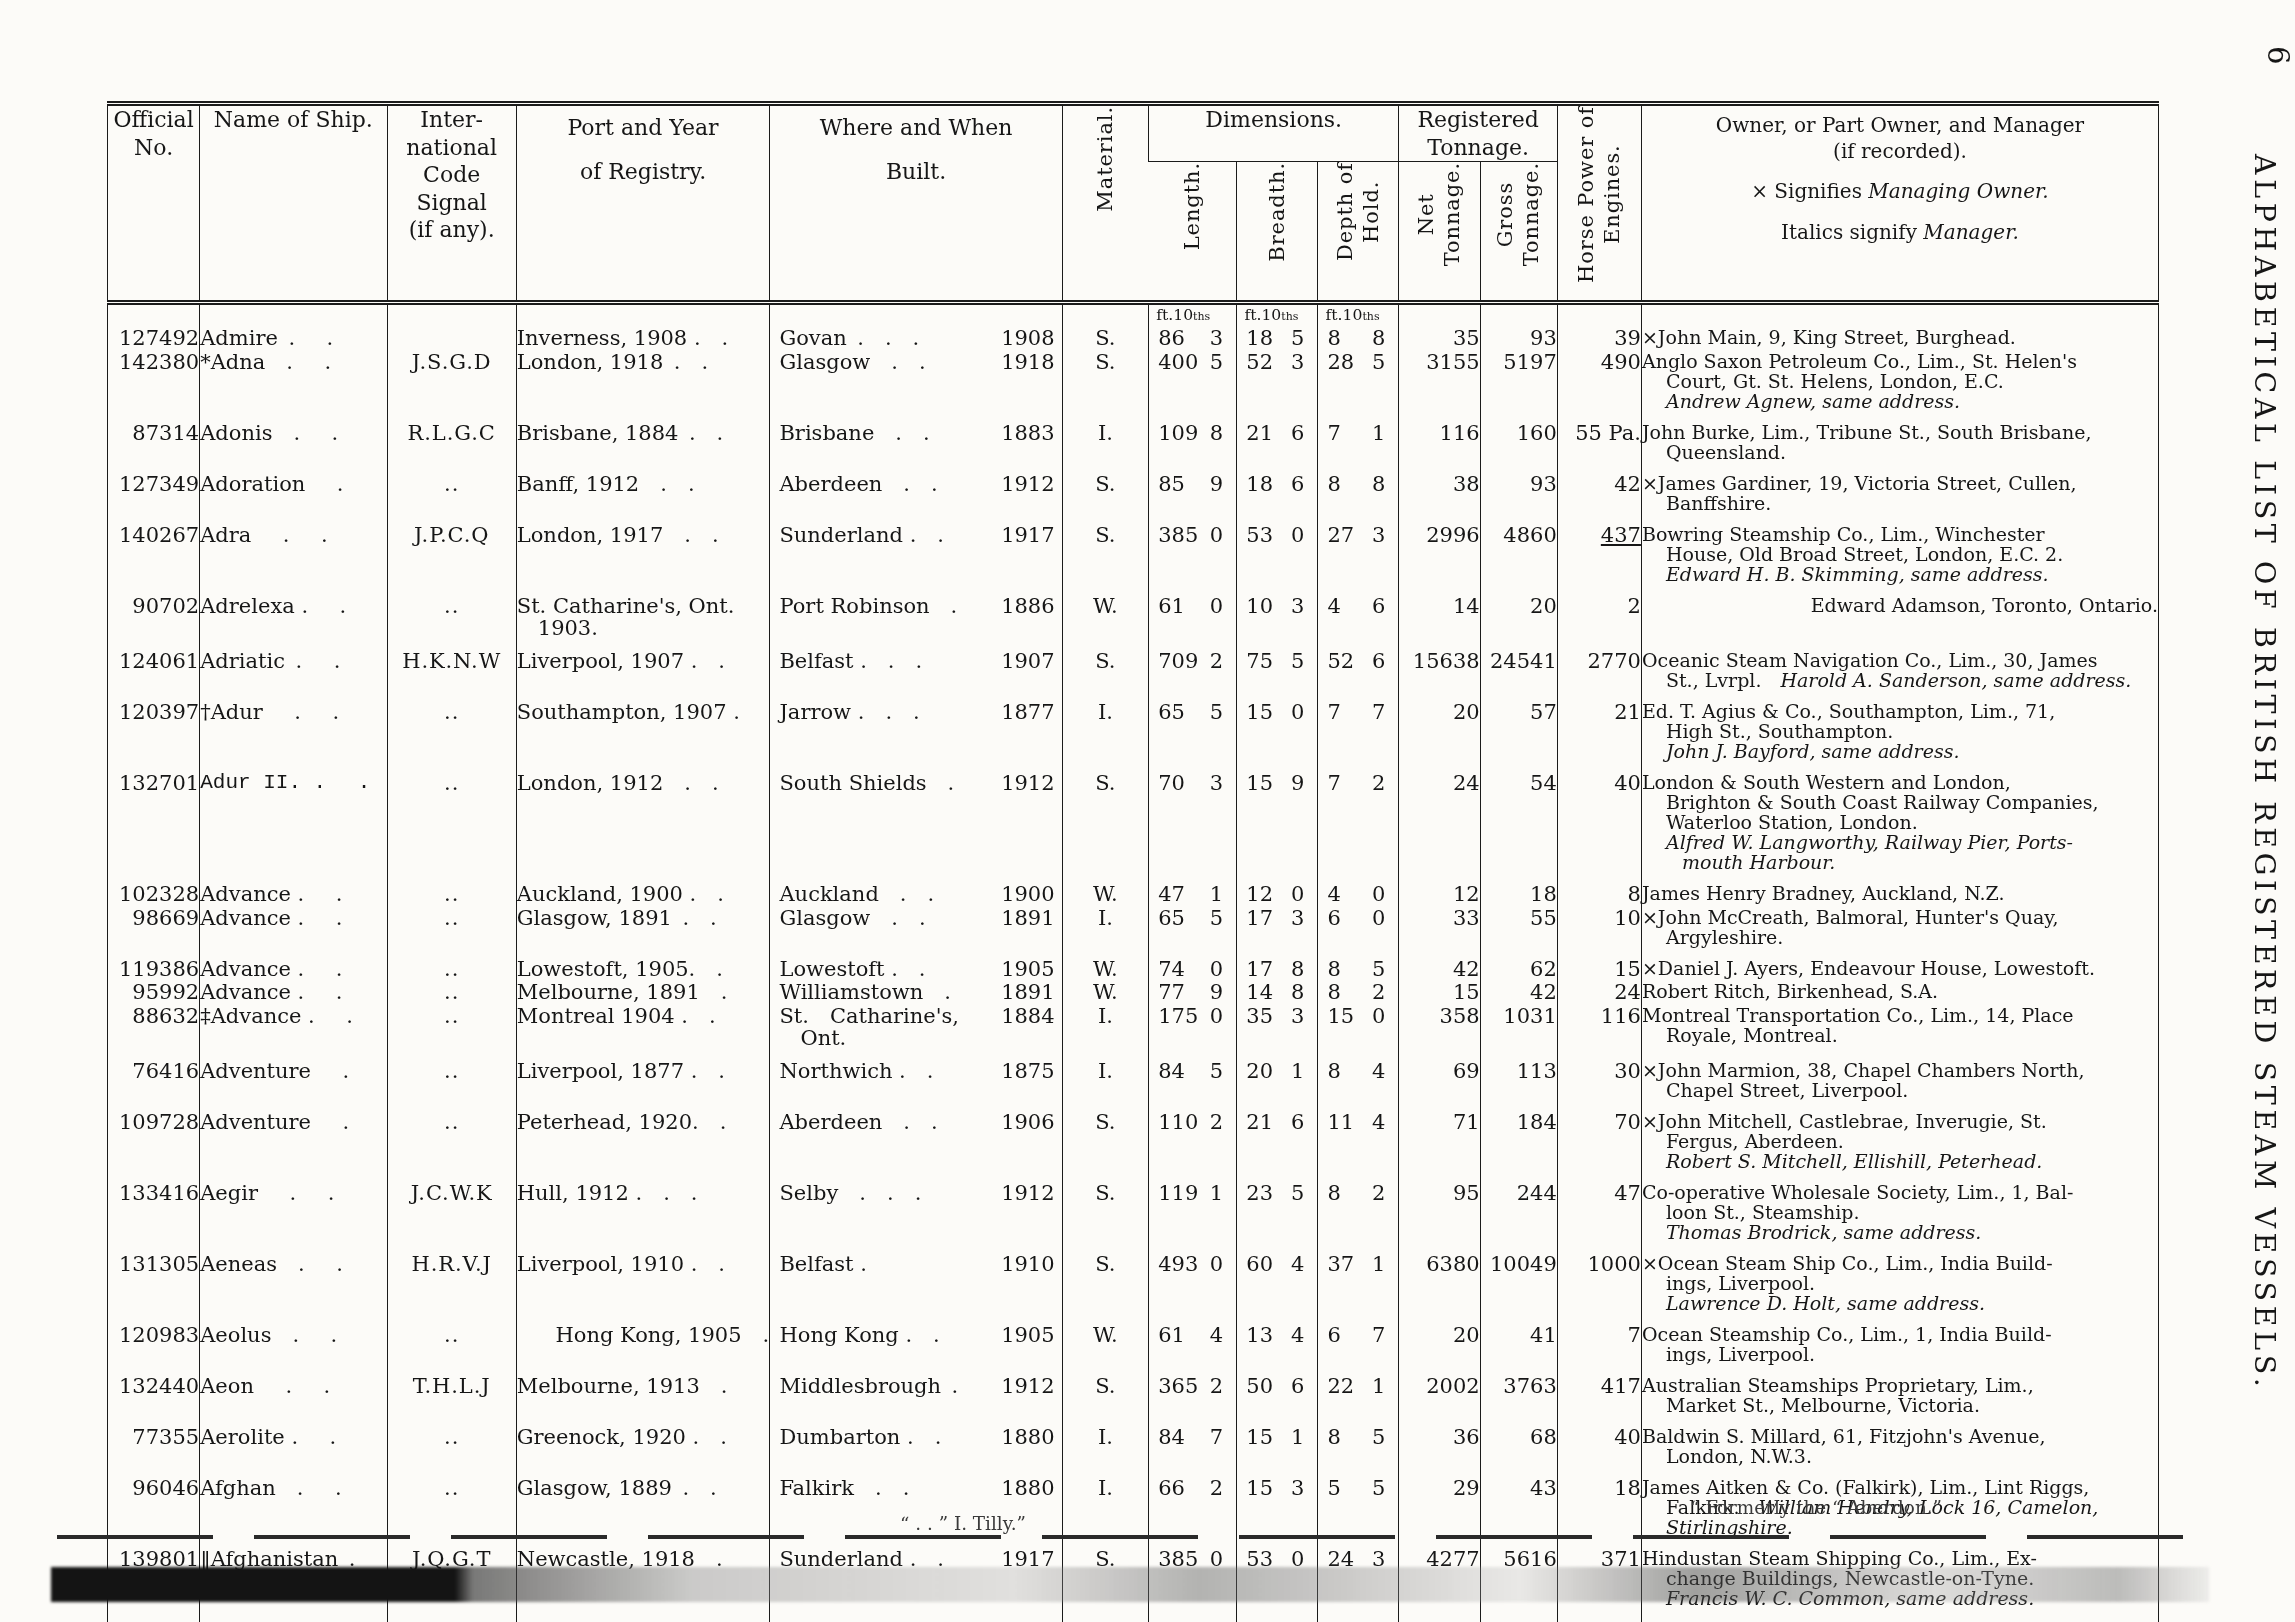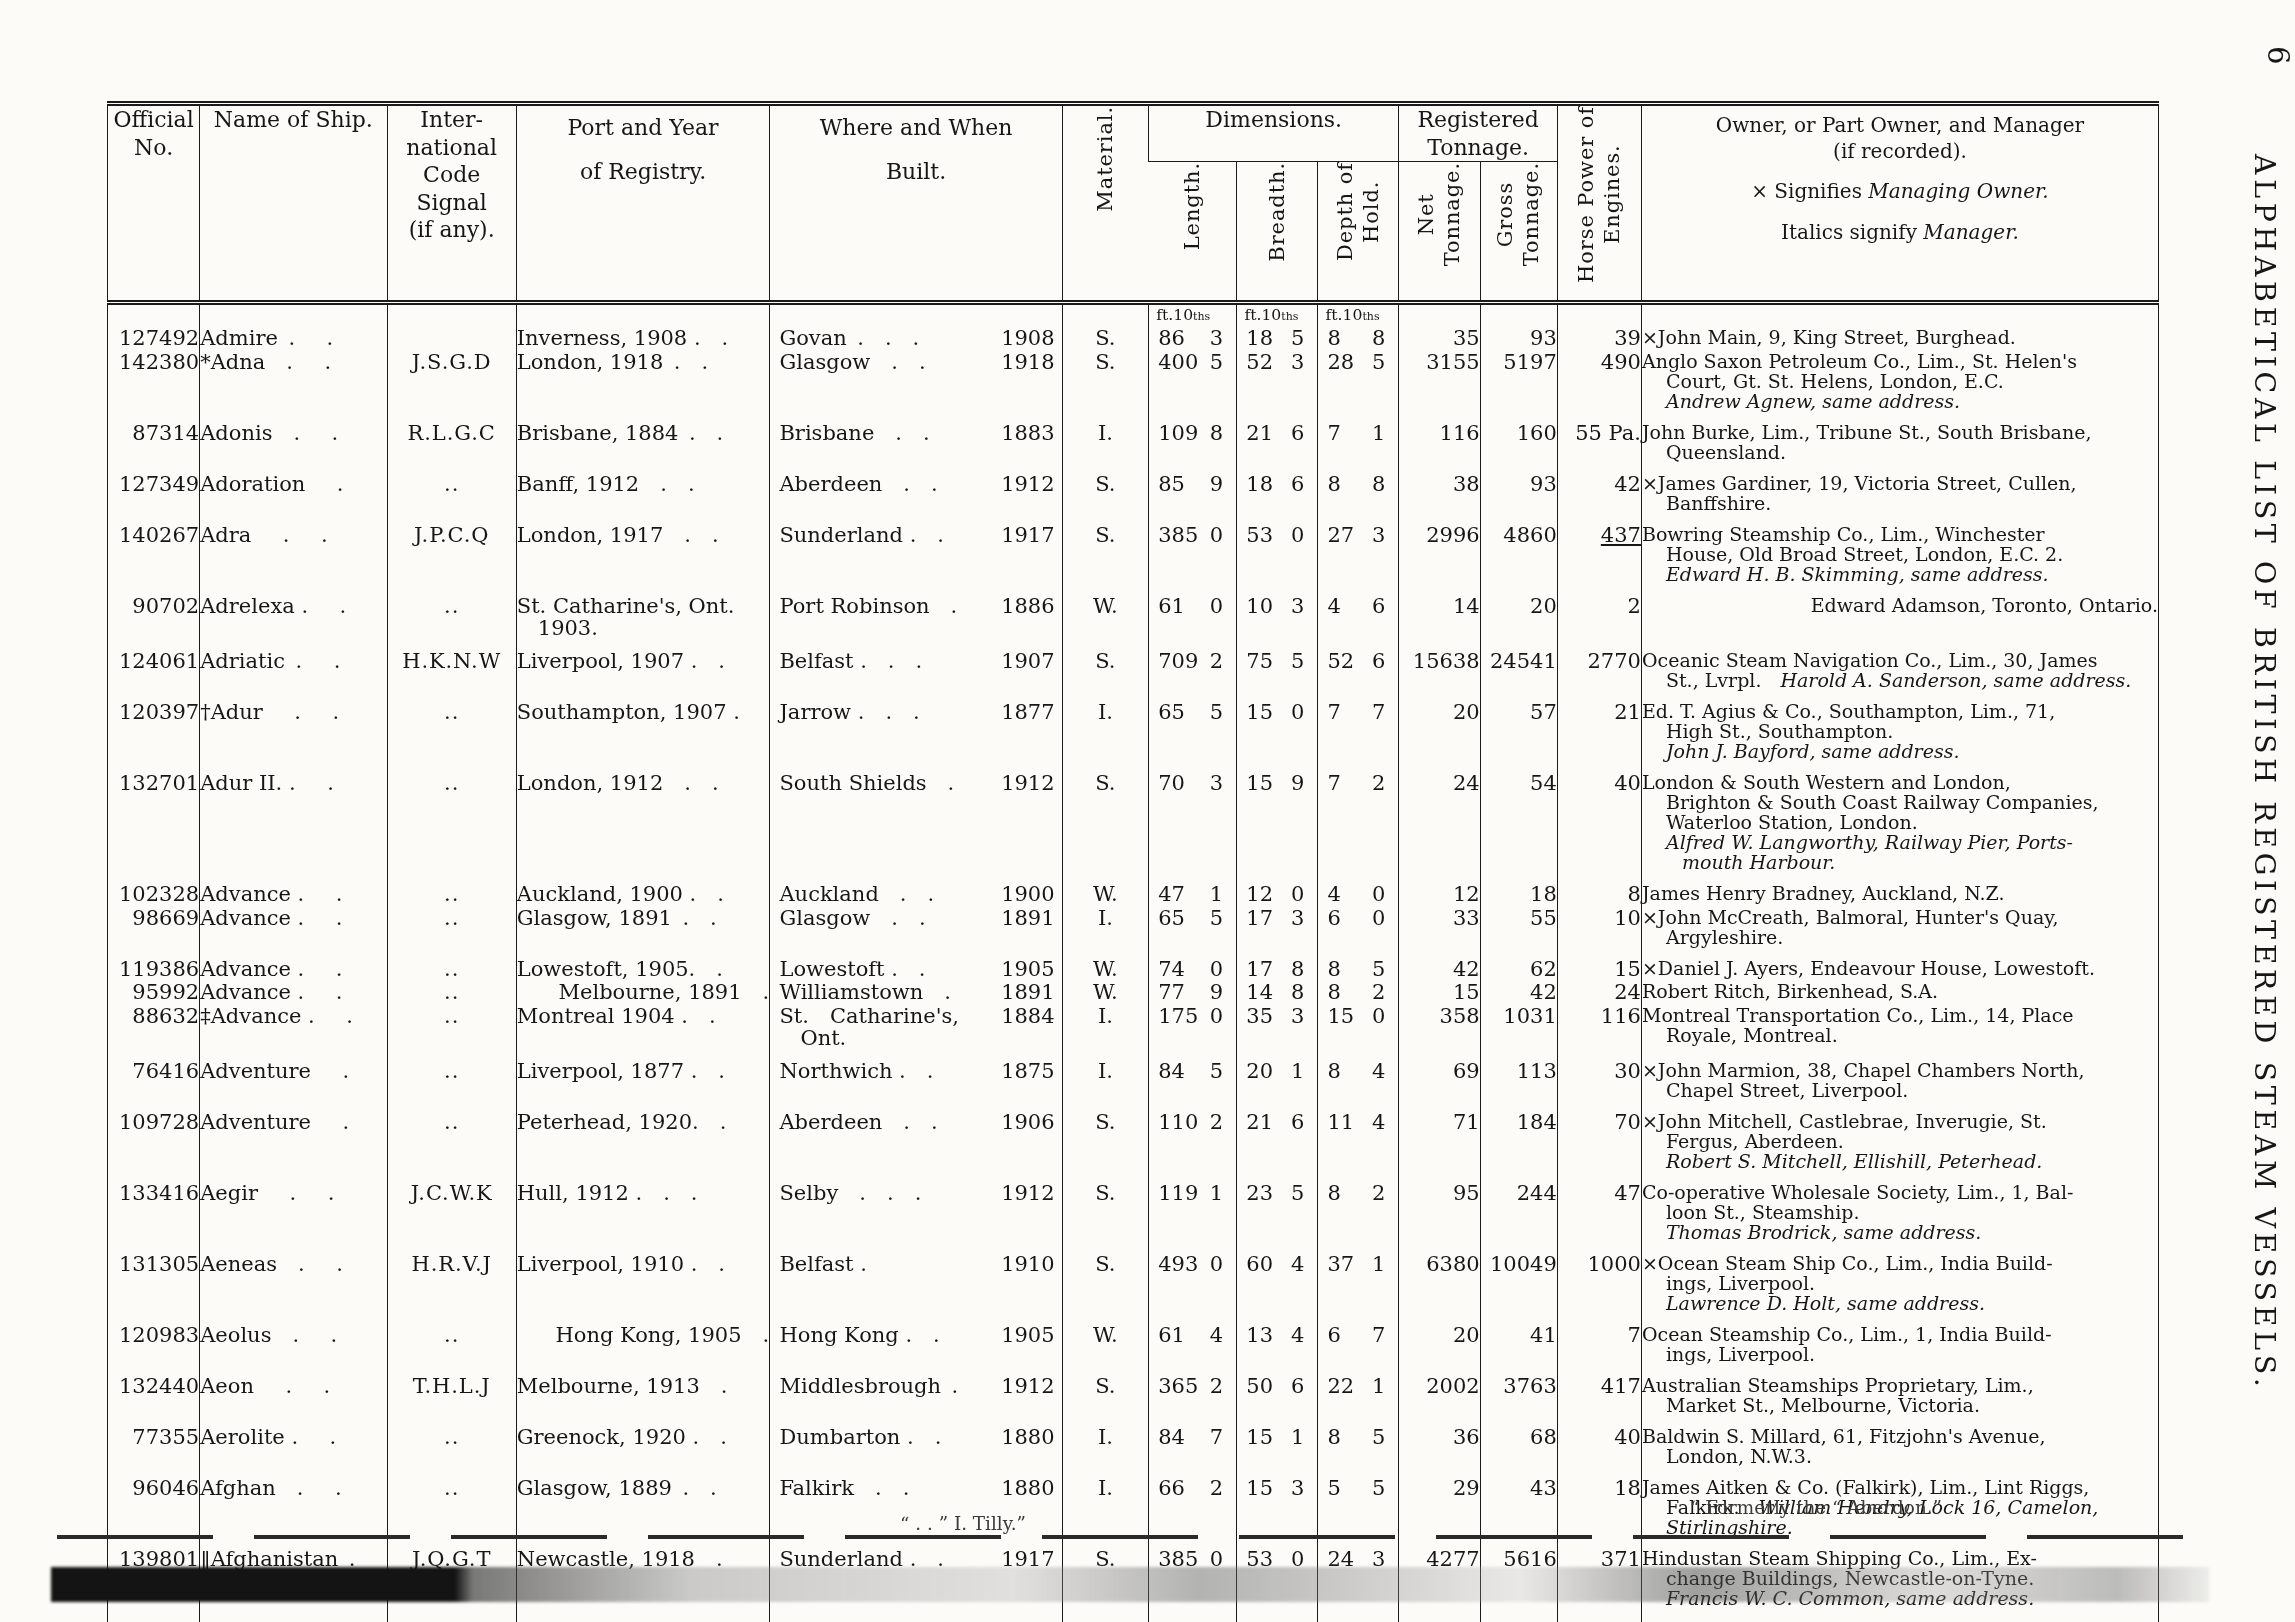--- a/index.html
+++ b/index.html
@@ -441,21 +441,21 @@
           <td class="c-num" style="padding-top: 11px;">57</td>
           <td class="c-num c-hp" style="padding-top: 11px;">21</td>
           <td class="c-owner" style="padding-top: 11px;">
             <div class="oline in0"><span>Ed. T. Agius &amp; Co., Southampton, Lim., 71,</span></div>
             <div class="oline in1"><span>High St., Southampton.</span></div>
             <div class="oline in1"><span class="it">John J. Bayford, same address.</span></div>
           </td>
         </tr>
         <tr>
           <td class="c-no" style="padding-top: 11px;">132701</td>
-          <td class="c-name" style="padding-top: 11px;">Adur II. .   .</td>
+          <td class="c-name" style="padding-top: 11px; font-family: Liberation Mono, monospace;">Adur II. .   .</td>
           <td class="c-code" style="padding-top: 11px;">..</td>
           <td class="c-port" style="padding-top: 11px;">London, 1912  .  .</td>
           <td class="c-built" style="padding-top: 11px;">
             <div class="bw">
               <span class="place">South Shields  .</span>
               <span class="byr">1912</span>
             </div>
           </td>
           <td class="c-mat" style="padding-top: 11px;">S.</td>
           <td class="c-dim" style="padding-top: 11px;">
@@ -596,21 +596,21 @@
           <td class="c-num" style="padding-top: 11px;">62</td>
           <td class="c-num c-hp" style="padding-top: 11px;">15</td>
           <td class="c-owner" style="padding-top: 11px;">
             <div class="oline in0"><span>×Daniel J. Ayers, Endeavour House, Lowestoft.</span></div>
           </td>
         </tr>
         <tr>
           <td class="c-no" style="padding-top: 1.8px;">95992</td>
           <td class="c-name" style="padding-top: 1.8px;">Advance .   .</td>
           <td class="c-code" style="padding-top: 1.8px;">..</td>
-          <td class="c-port" style="padding-top: 1.8px; text-align: right;">Melbourne, 1891  .</td>
+          <td class="c-port" style="padding-top: 1.8px;">Melbourne, 1891  .</td>
           <td class="c-built" style="padding-top: 1.8px;">
             <div class="bw">
               <span class="place">Williamstown  .</span>
               <span class="byr">1891</span>
             </div>
           </td>
           <td class="c-mat" style="padding-top: 1.8px;">W.</td>
           <td class="c-dim" style="padding-top: 1.8px;">
             <div class="dw">
               <span>77</span>

